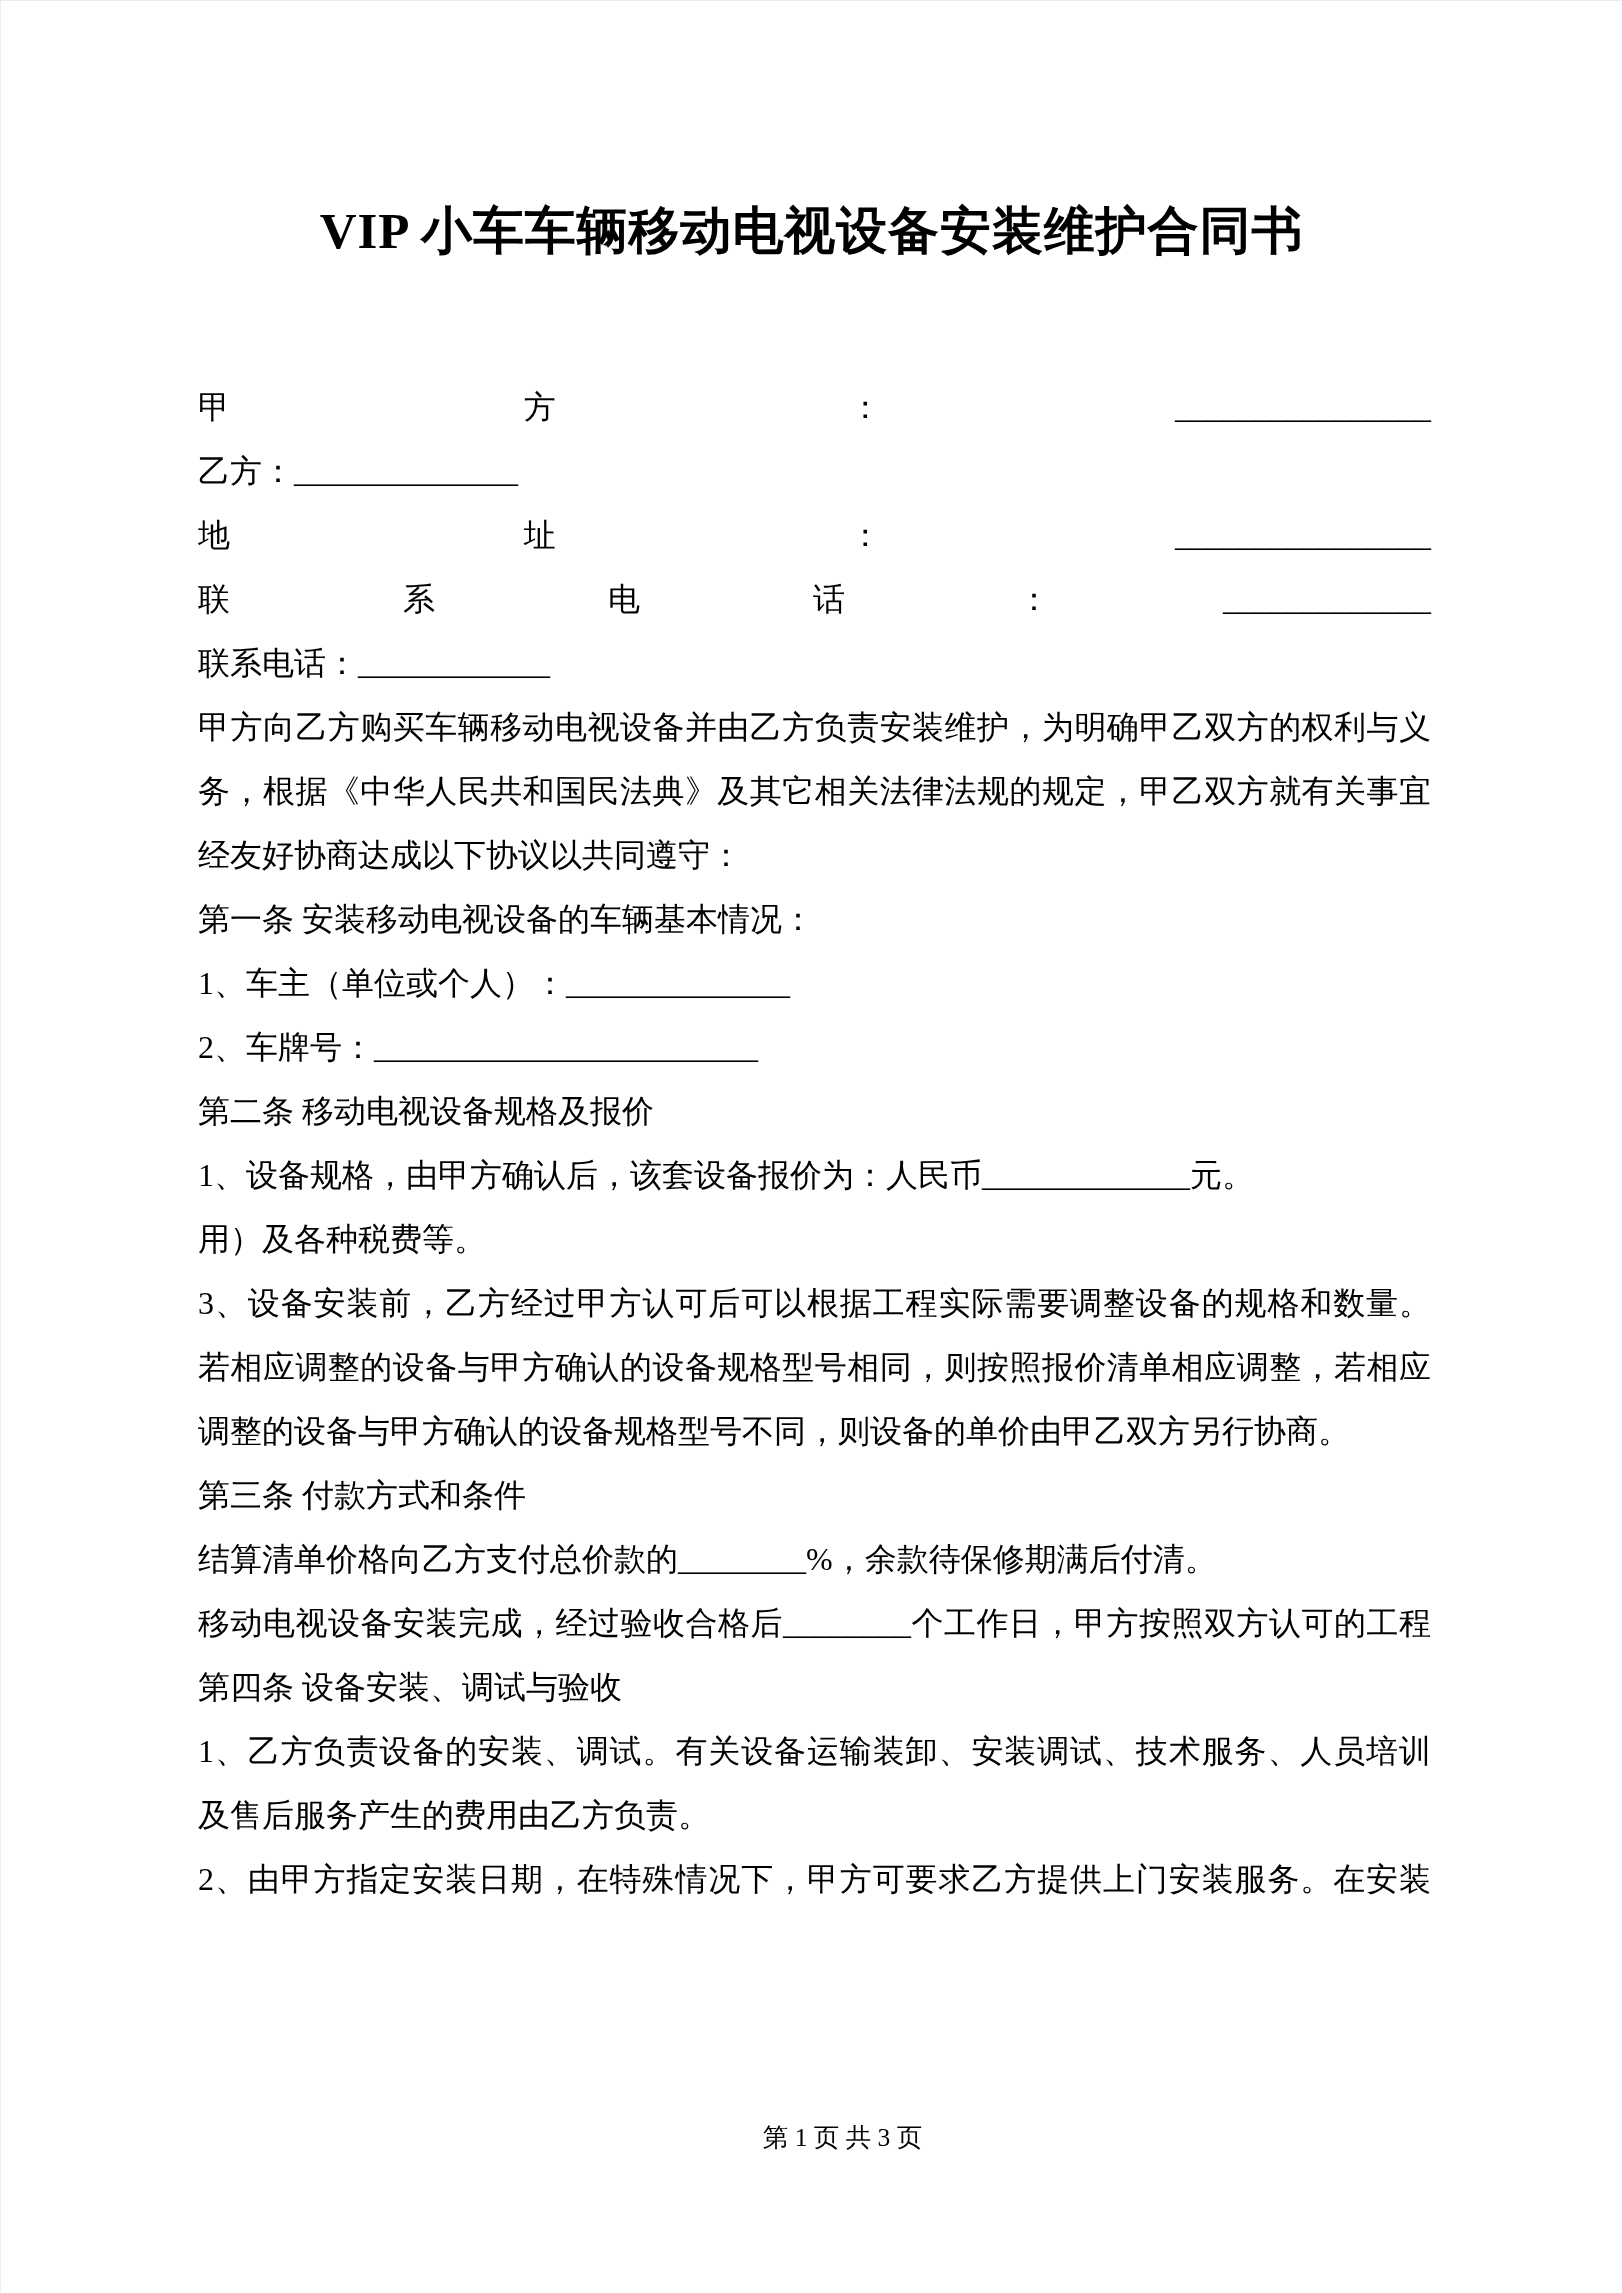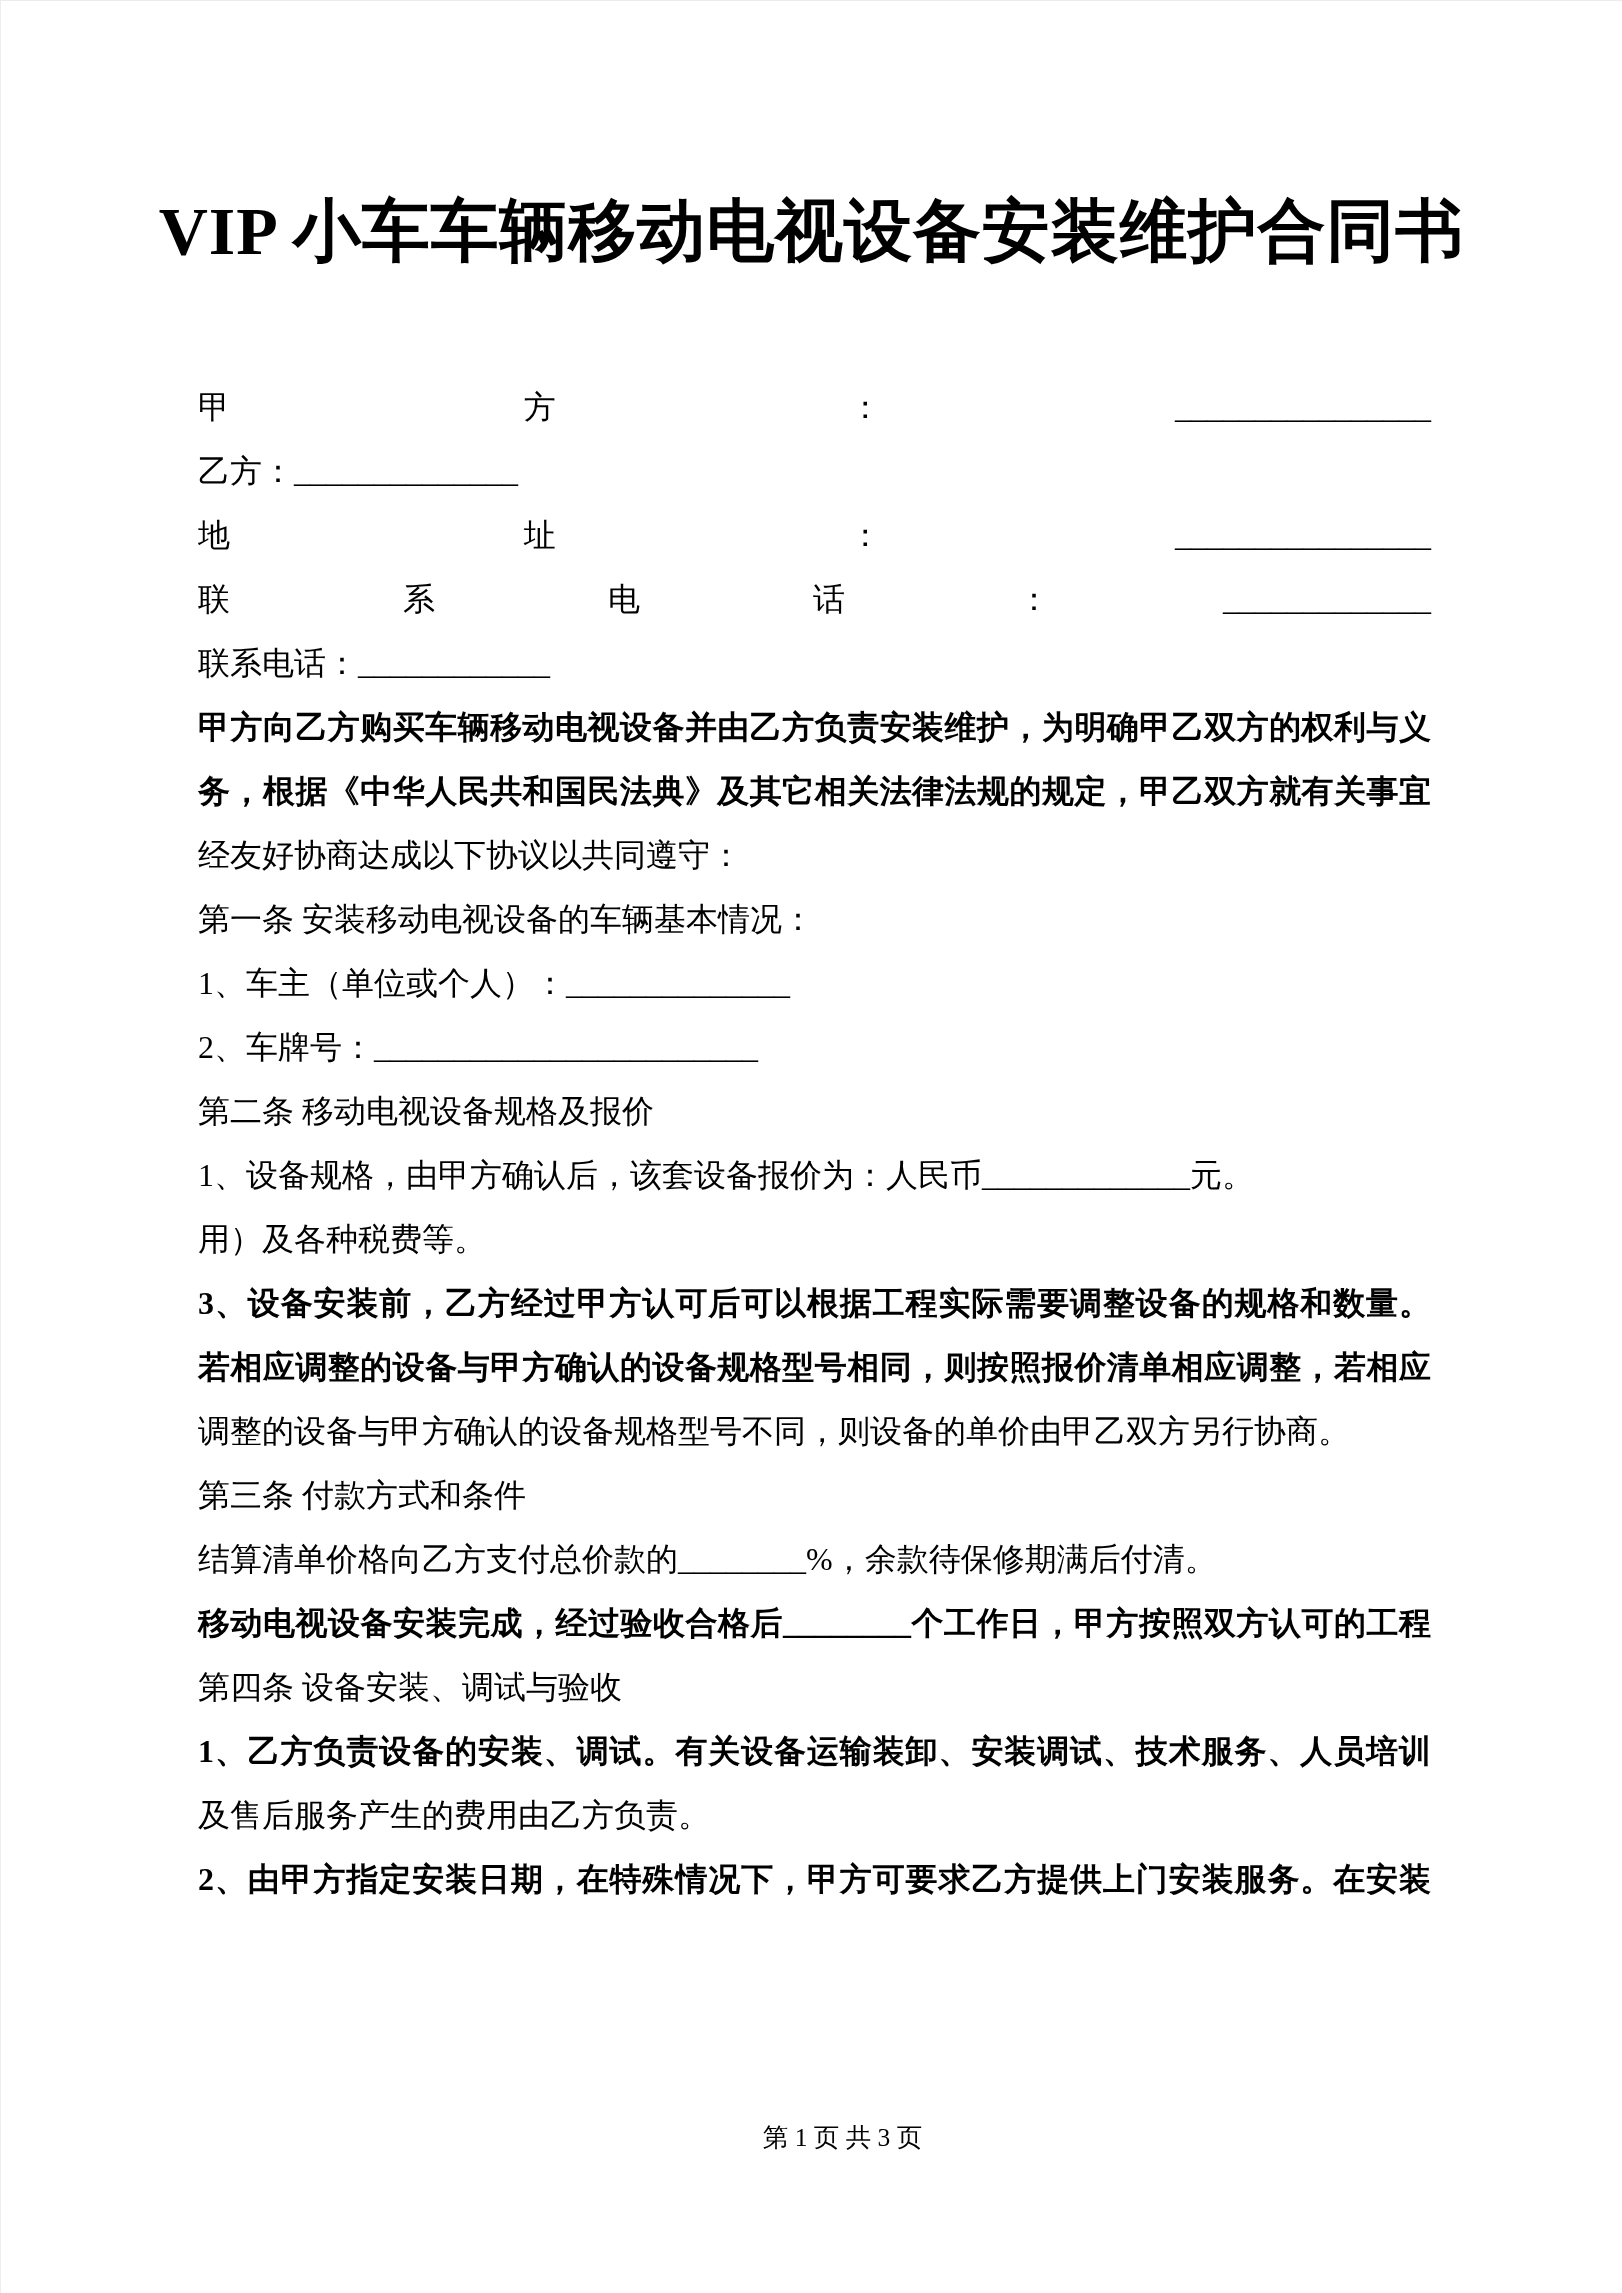--- a/index.html
+++ b/index.html
@@ -12,21 +12,21 @@
     font-family: "Liberation Serif", "DejaVu Serif", serif;
     box-shadow: inset 0 0 0 0.9px #ececec;
     overflow: hidden;
   }
   .title {
     position: absolute;
     top: 202px;
     left: 0;
     width: 100%;
     text-align: center;
-    font-size: 68px;
+    font-size: 51px;
     font-weight: bold;
     line-height: 58px;
     letter-spacing: 0.9px;
     white-space: nowrap;
   }
   .content {
     position: absolute;
     top: 375px;
     left: 198px;
     width: 1233px;
@@ -35,21 +35,20 @@
   .line {
     height: 64px;
     line-height: 64px;
     text-align: left;
     white-space: nowrap;
   }
   .line.justify {
     text-align: justify;
     text-align-last: justify;
     white-space: normal;
-    font-weight: bold;
   }
   .line.distributed {
     display: flex;
     justify-content: space-between;
     align-items: baseline;
   }
   .footer {
     position: absolute;
     top: 2120px;
     left: 0;

